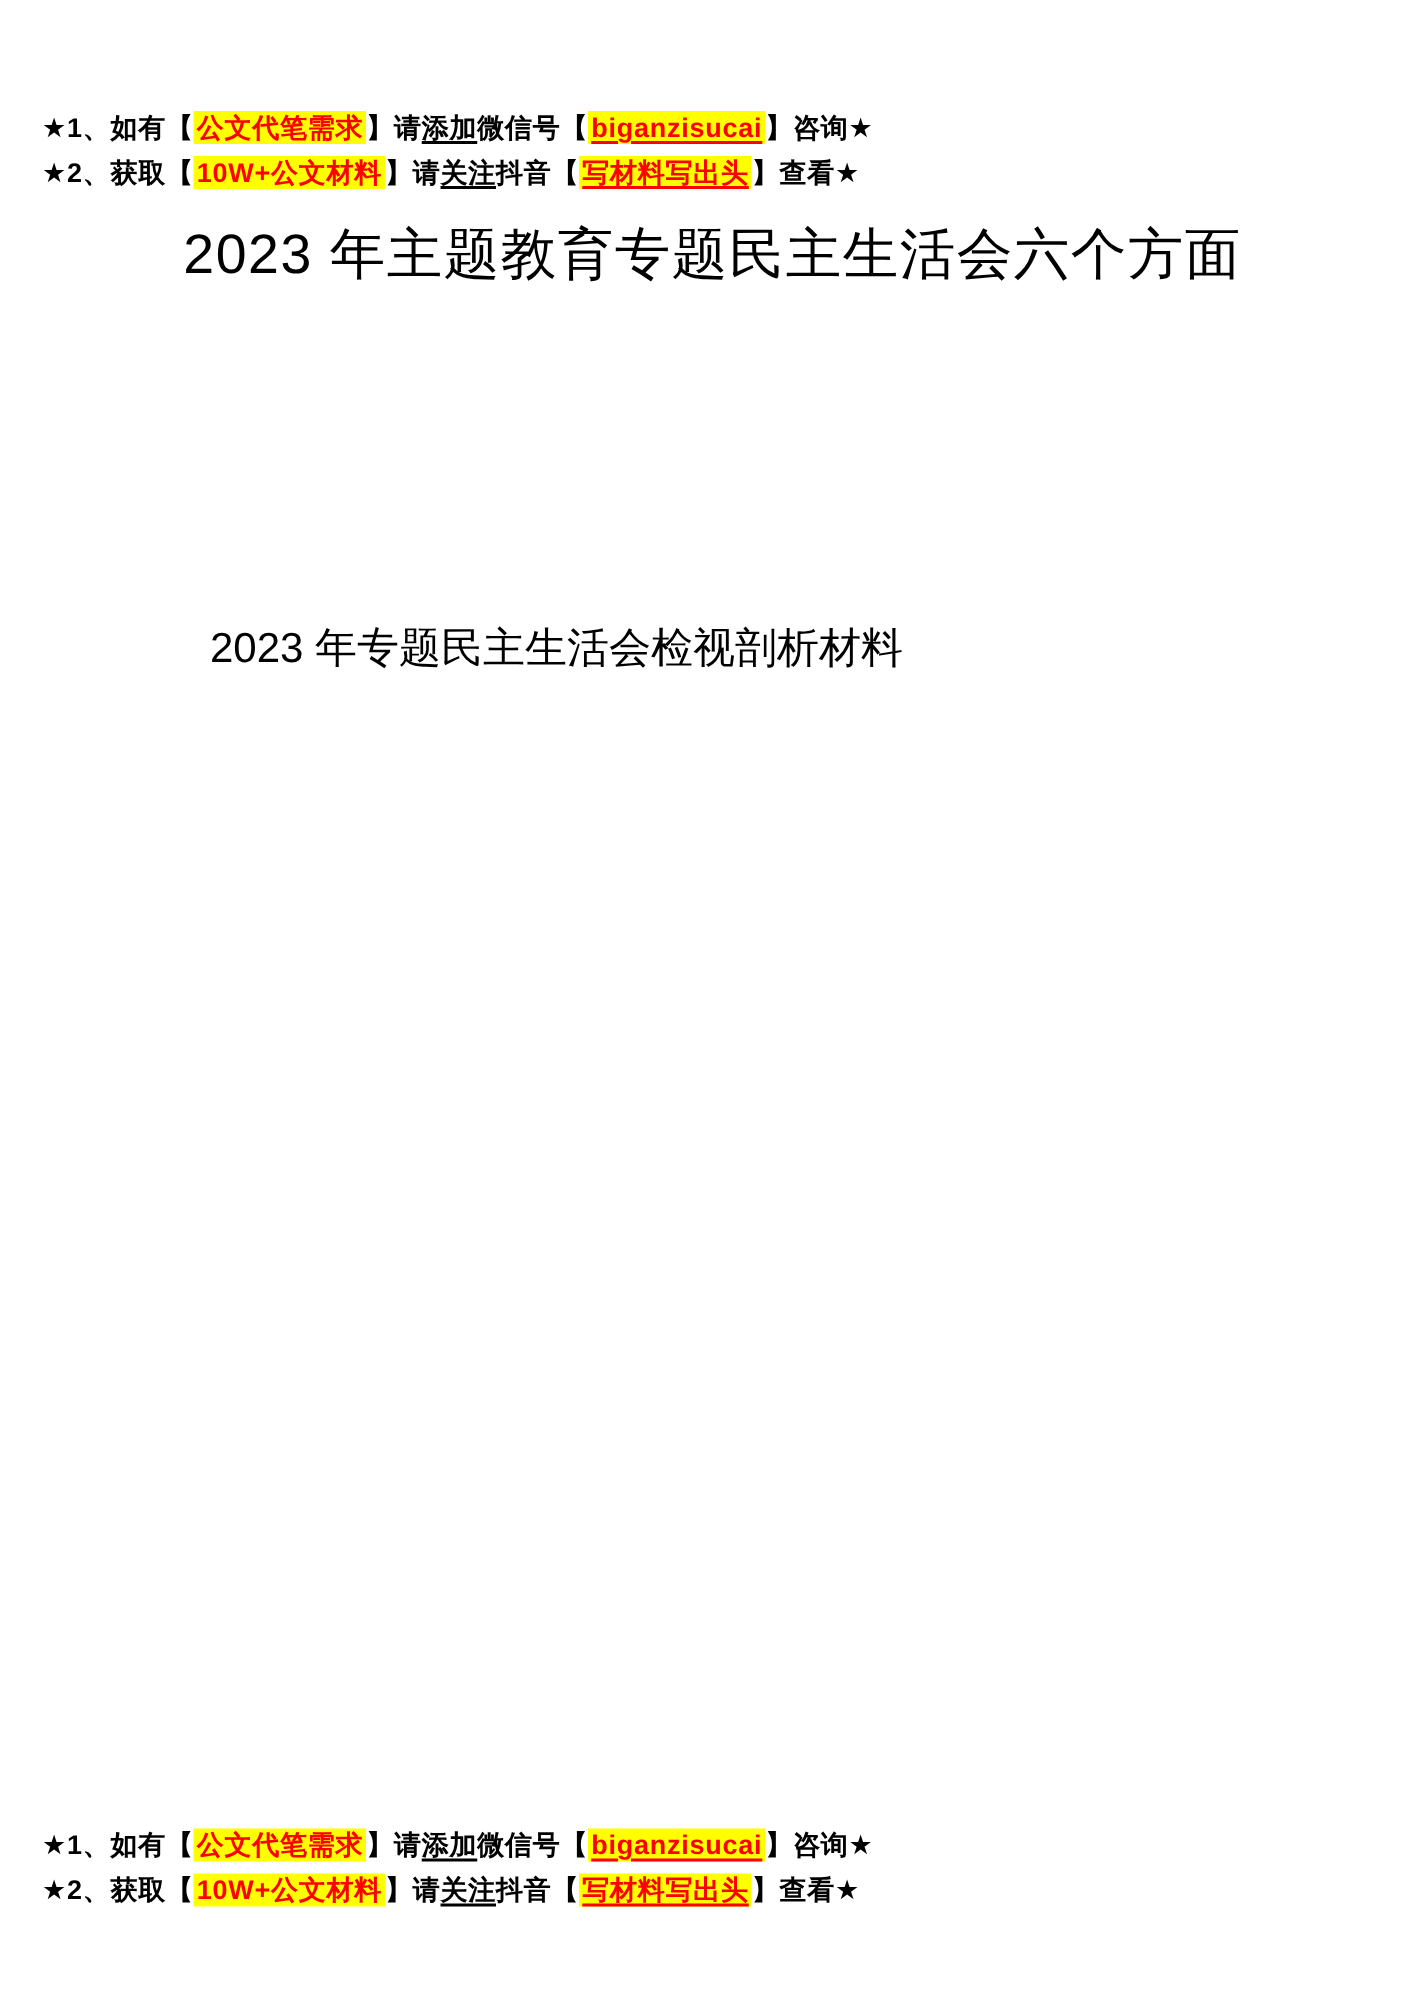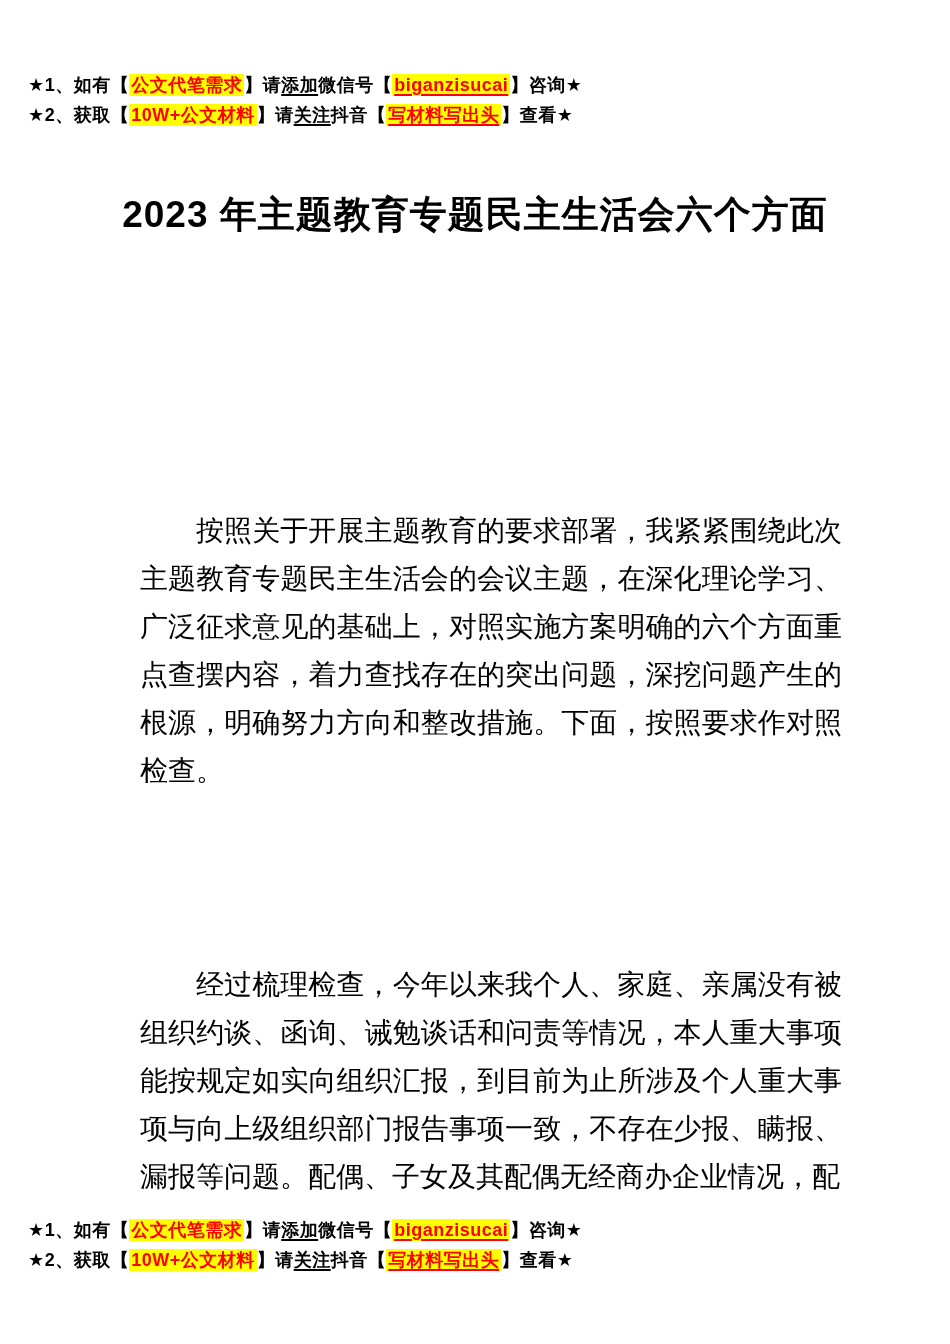--- a/index.html
+++ b/index.html
@@ -48,24 +48,23 @@
     text-underline-offset: 3px;
   }
 
   
   .title-line {
     position: absolute;
     left: 0;
     width: 100%;
     text-align: center;
     font-size: 37px;
-    font-weight: 700;
+    font-weight: 400;
     line-height: 48px;
     letter-spacing: 1px;
-    margin-top: 45px;
   }
   .title-line-1 { top: 146px; }
   .title-line-2 { top: 261px; }
 
   
   .body-text {
     position: absolute;
     left: 140px;
     width: 702px;
     font-size: 28px;
@@ -84,24 +83,23 @@
 <div class="page">
 
   <div class="promo promo-header">
     <div class="promo-line"><span class="seg plain">★1、如有【</span><span class="seg red-highlight">公文代笔需求</span><span class="seg plain">】请</span><span class="seg underline">添加</span><span class="seg plain">微信号【</span><span class="seg red-highlight-underline">biganzisucai</span><span class="seg plain">】咨询★</span></div>
     <div class="promo-line"><span class="seg plain">★2、获取【</span><span class="seg red-highlight">10W+公文材料</span><span class="seg plain">】请</span><span class="seg underline">关注</span><span class="seg plain">抖音【</span><span class="seg red-highlight-underline">写材料写出头</span><span class="seg plain">】查看★</span></div>
   </div>
 
   <div class="title-line title-line-1">2023 年主题教育专题民主生活会六个方面</div>
 
 
-
-  <div class="body-text para-1">按照关于开展主题教育的要求部署，我紧紧围绕此次主题教育专题民主生活会的会议主题，在深化理论学习、广泛征求意见的基础上，对照实施方案明确的六个方面重点查摆内容，着力查找存在的突出问题，深挖问题产生的根源，明确努力方向和整改措施。下面，按照要求作对照检查。</div>
+  <div class="body-text subtitle">2023 年专题民主生活会检视剖析材料</div>
 
 
-  <div class="body-text para-2">经过梳理检查，今年以来我个人、家庭、亲属没有被组织约谈、函询、诫勉谈话和问责等情况，本人重大事项能按规定如实向组织汇报，到目前为止所涉及个人重大事项与向上级组织部门报告事项一致，不存在少报、瞒报、漏报等问题。配偶、子女及其配偶无经商办企业情况，配</div>
+
 
   <div class="promo promo-footer">
     <div class="promo-line"><span class="seg plain">★1、如有【</span><span class="seg red-highlight">公文代笔需求</span><span class="seg plain">】请</span><span class="seg underline">添加</span><span class="seg plain">微信号【</span><span class="seg red-highlight-underline">biganzisucai</span><span class="seg plain">】咨询★</span></div>
     <div class="promo-line"><span class="seg plain">★2、获取【</span><span class="seg red-highlight">10W+公文材料</span><span class="seg plain">】请</span><span class="seg underline">关注</span><span class="seg plain">抖音【</span><span class="seg red-highlight-underline">写材料写出头</span><span class="seg plain">】查看★</span></div>
   </div>
 
 </div>
 
 </body></html>

